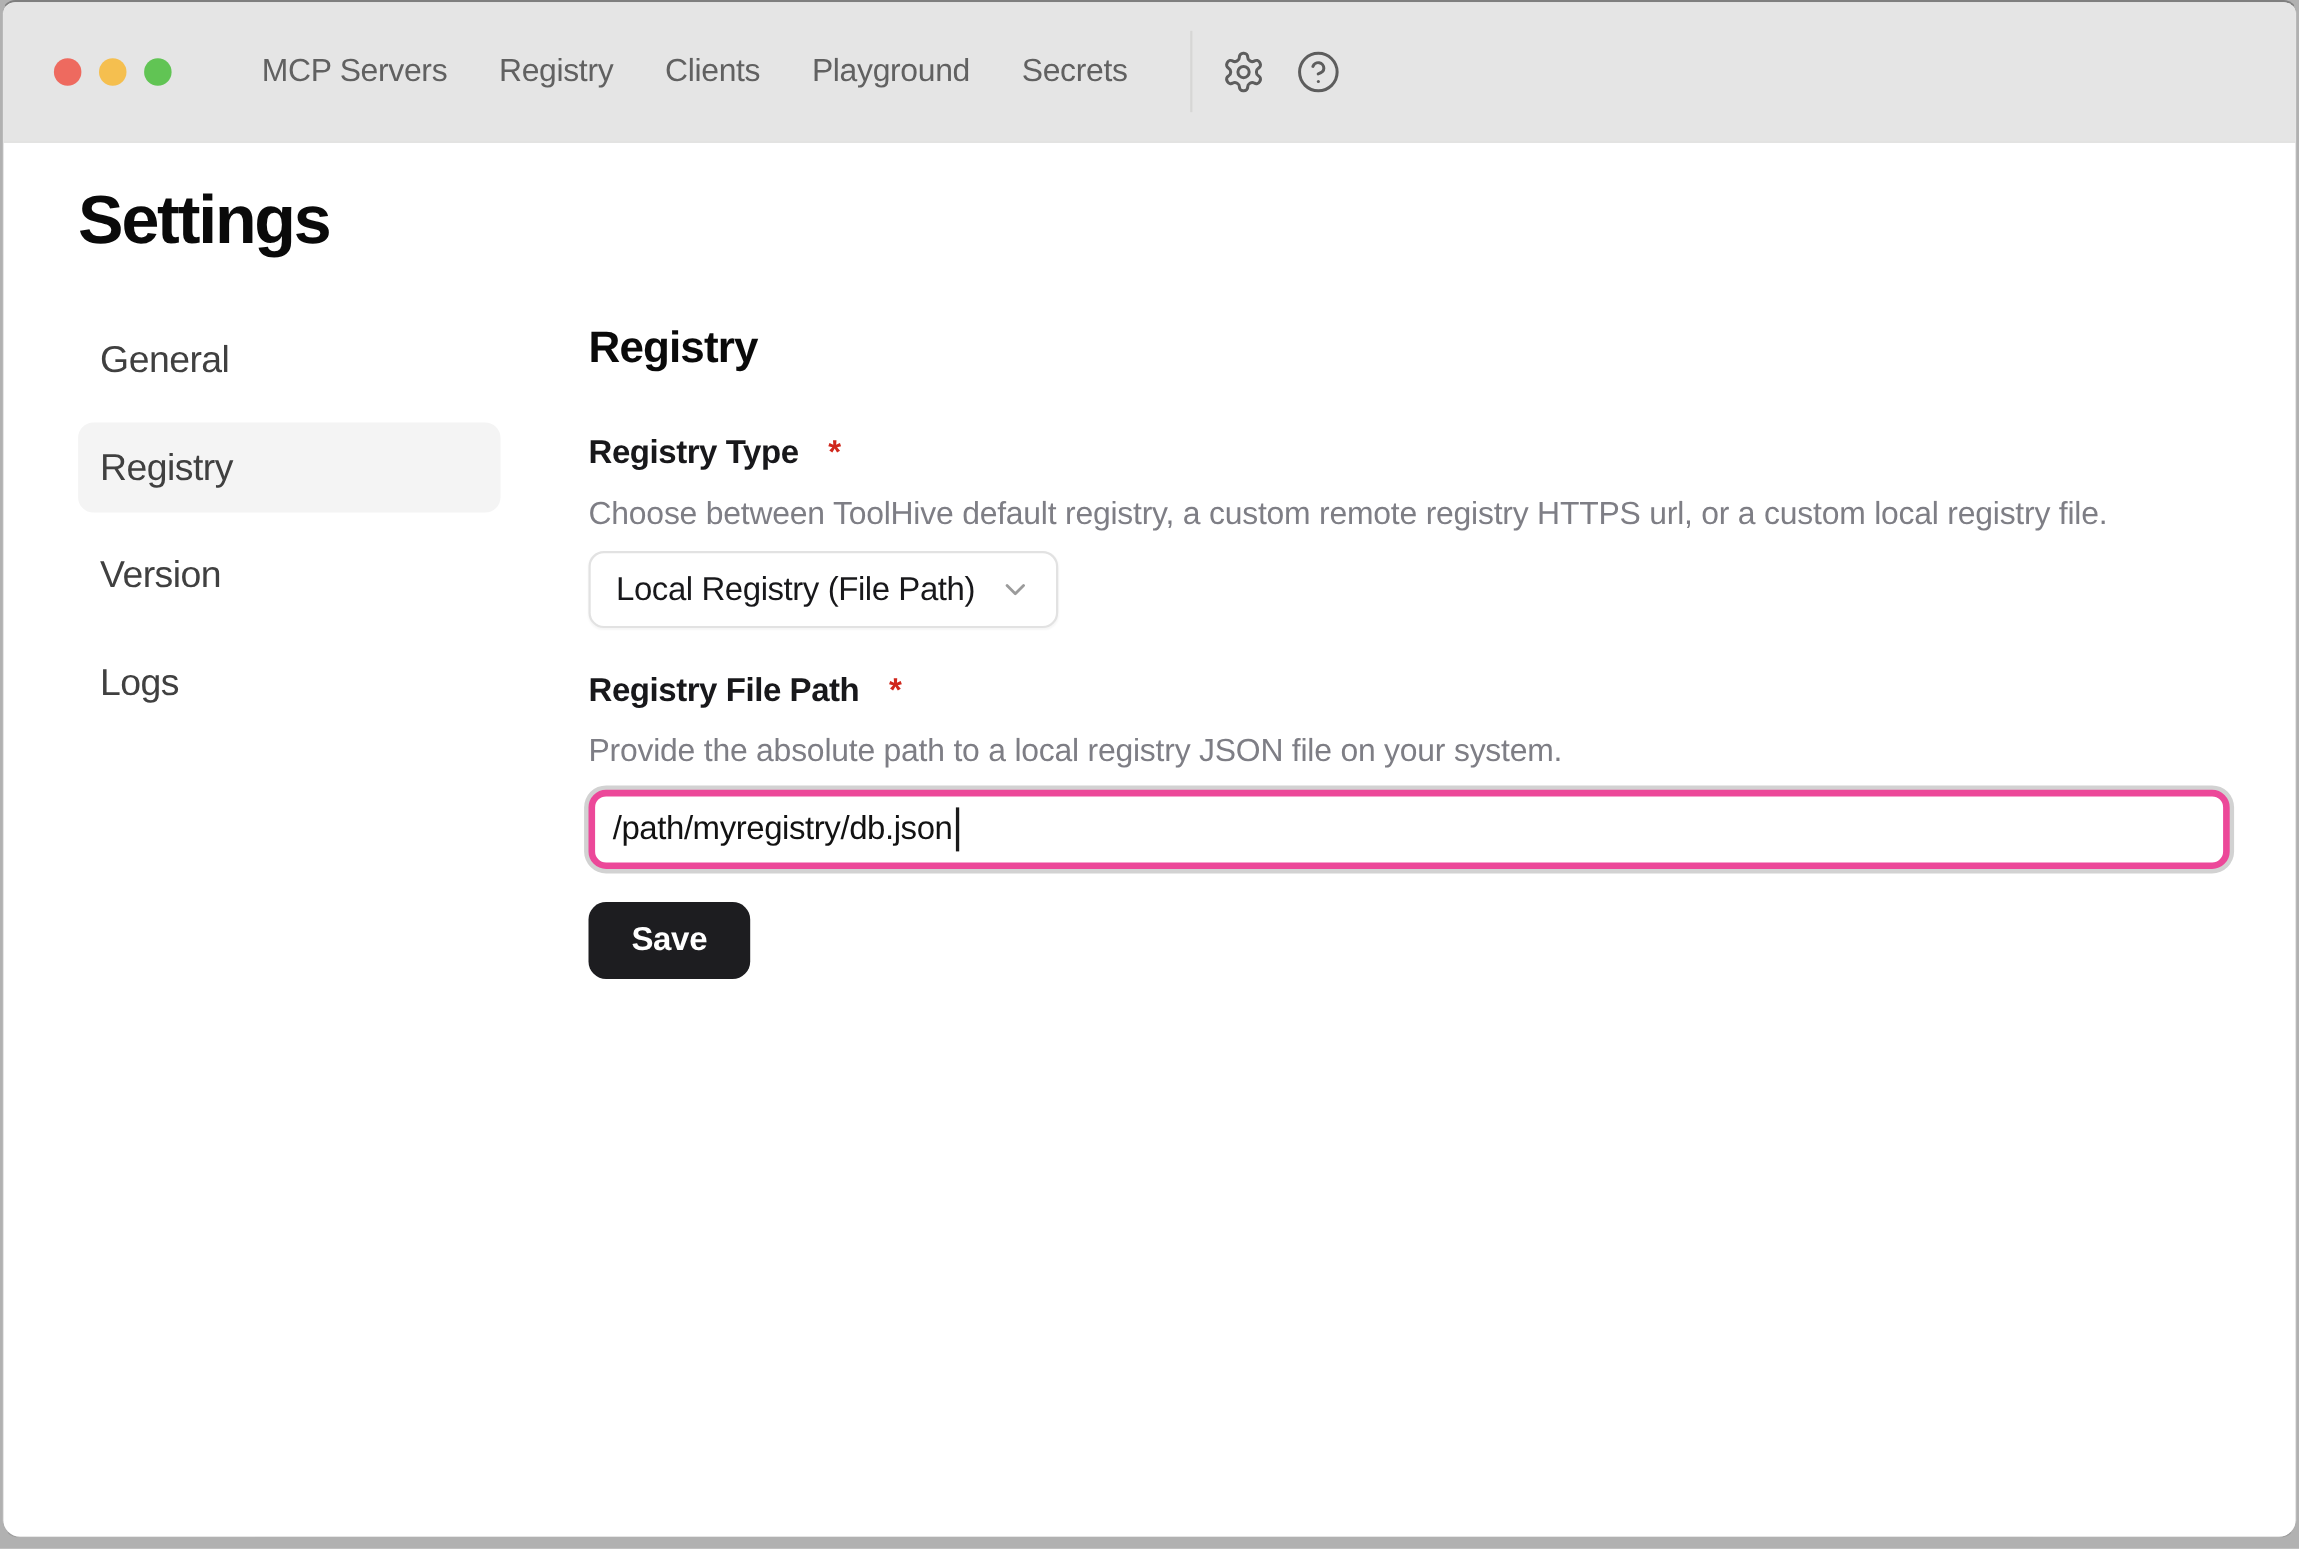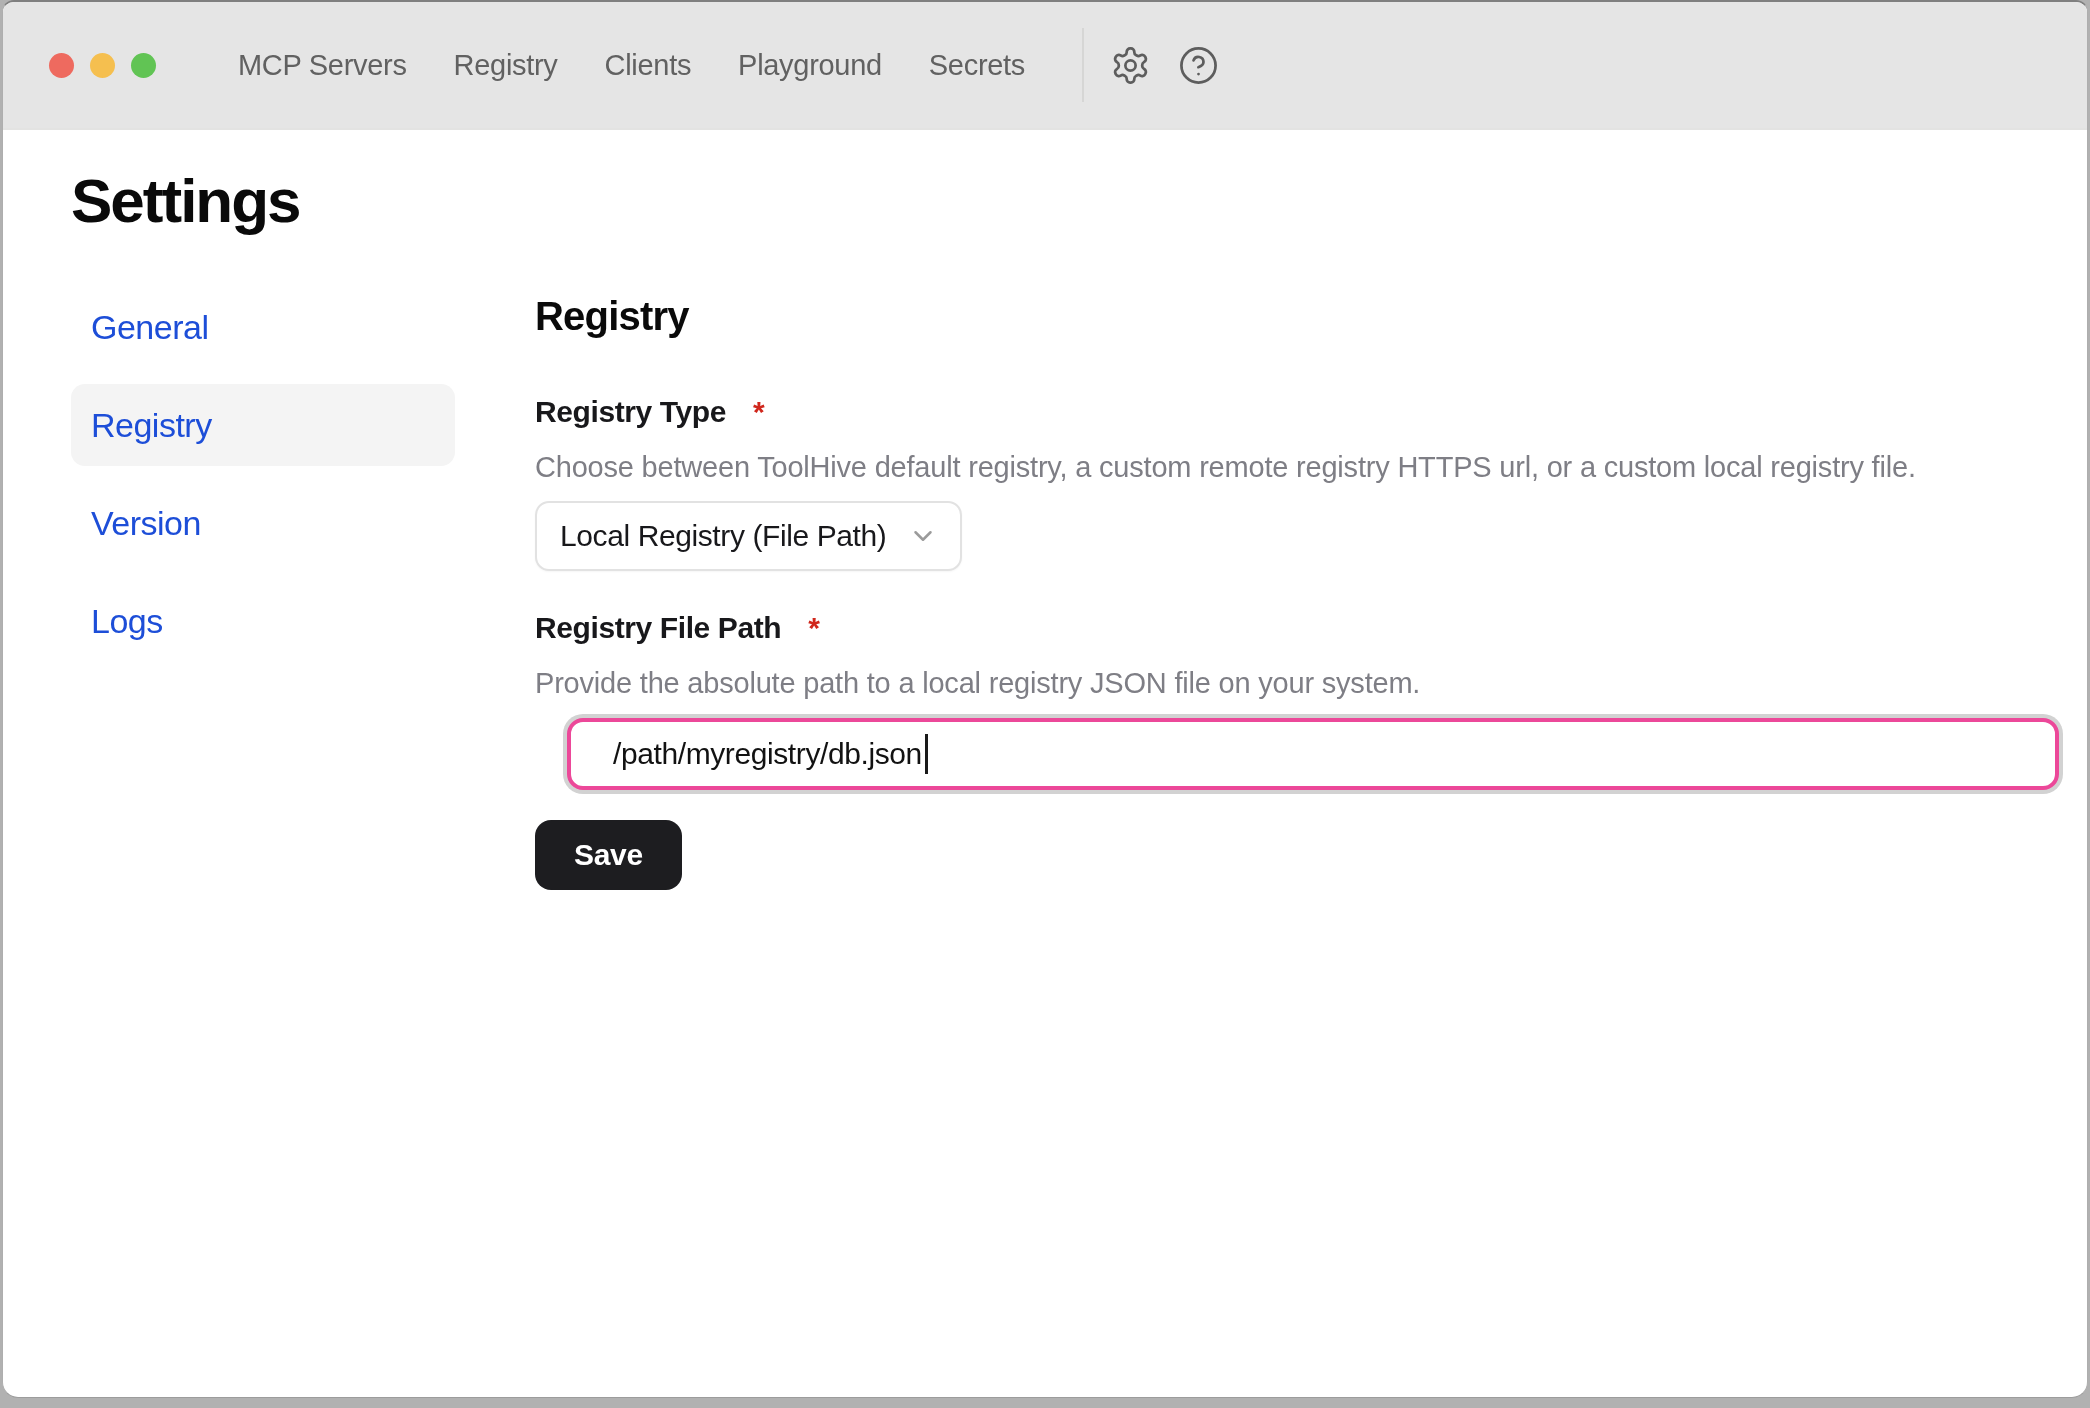--- a/index.html
+++ b/index.html
@@ -63,21 +63,21 @@
     letter-spacing: -2px; line-height: 66px;
   }
   .settings-layout { display: flex; margin-top: 52px; }
   .side-nav { width: 384px; flex: none; }
   .side-item {
     width: 100%; height: 82px; margin-bottom: 16px;
     display: flex; align-items: center;
     padding-left: 20px;
     border: none; background: transparent; border-radius: 14px;
     font-family: "Liberation Sans", sans-serif;
-    font-size: 34px; color: #1d4ed8; letter-spacing: -0.5px;
+    font-size: 34px; color: #404040; letter-spacing: -0.5px;
     cursor: pointer; text-align: center;
   }
   .side-item.selected { background: #f4f4f4; }
   .main-col { margin-left: 80px; width: 1492px; padding-top: 8px; }
   h2.section-heading {
     font-size: 40px; font-weight: 700; color: #0a0a0a;
     line-height: 44px; letter-spacing: -0.8px;
   }
   .field-label-row { display: flex; align-items: baseline; gap: 27px; }
   .field-label { font-size: 30px; font-weight: 700; color: #18181b; letter-spacing: -0.4px; }
@@ -97,27 +97,26 @@
     cursor: pointer;
     box-shadow: 0 1px 2px rgba(0,0,0,0.04);
   }
   .select-control svg { stroke: #9b9b9b; flex: none; }
   .row-2 { margin-top: 40px; }
   .desc-2 { margin-top: 20px; }
   .text-input {
     margin-top: 17px;
     width: 100%; height: 72px;
     background: #ffffff;
-    border: 4px solid #ec4899; border-radius: 16px;
+    border: 6px solid #ec4899; border-radius: 16px;
     box-shadow: 0 0 0 4px #d2d2d2;
     display: flex; align-items: center;
-    padding: 0 42px;
+    padding: 0 16px;
     font-size: 30px; color: #121212; letter-spacing: -0.4px;
     cursor: text;
-    margin-left: 32px;
   }
   .caret {
     display: inline-block; width: 3px; height: 40px;
     background: #1a1a1a; margin-left: 3px;
   }
   .save-button {
     margin-top: 30px;
     height: 70px; padding: 0 39px;
     background: #1d1d20; color: #ffffff;
     border: none; border-radius: 16px;

